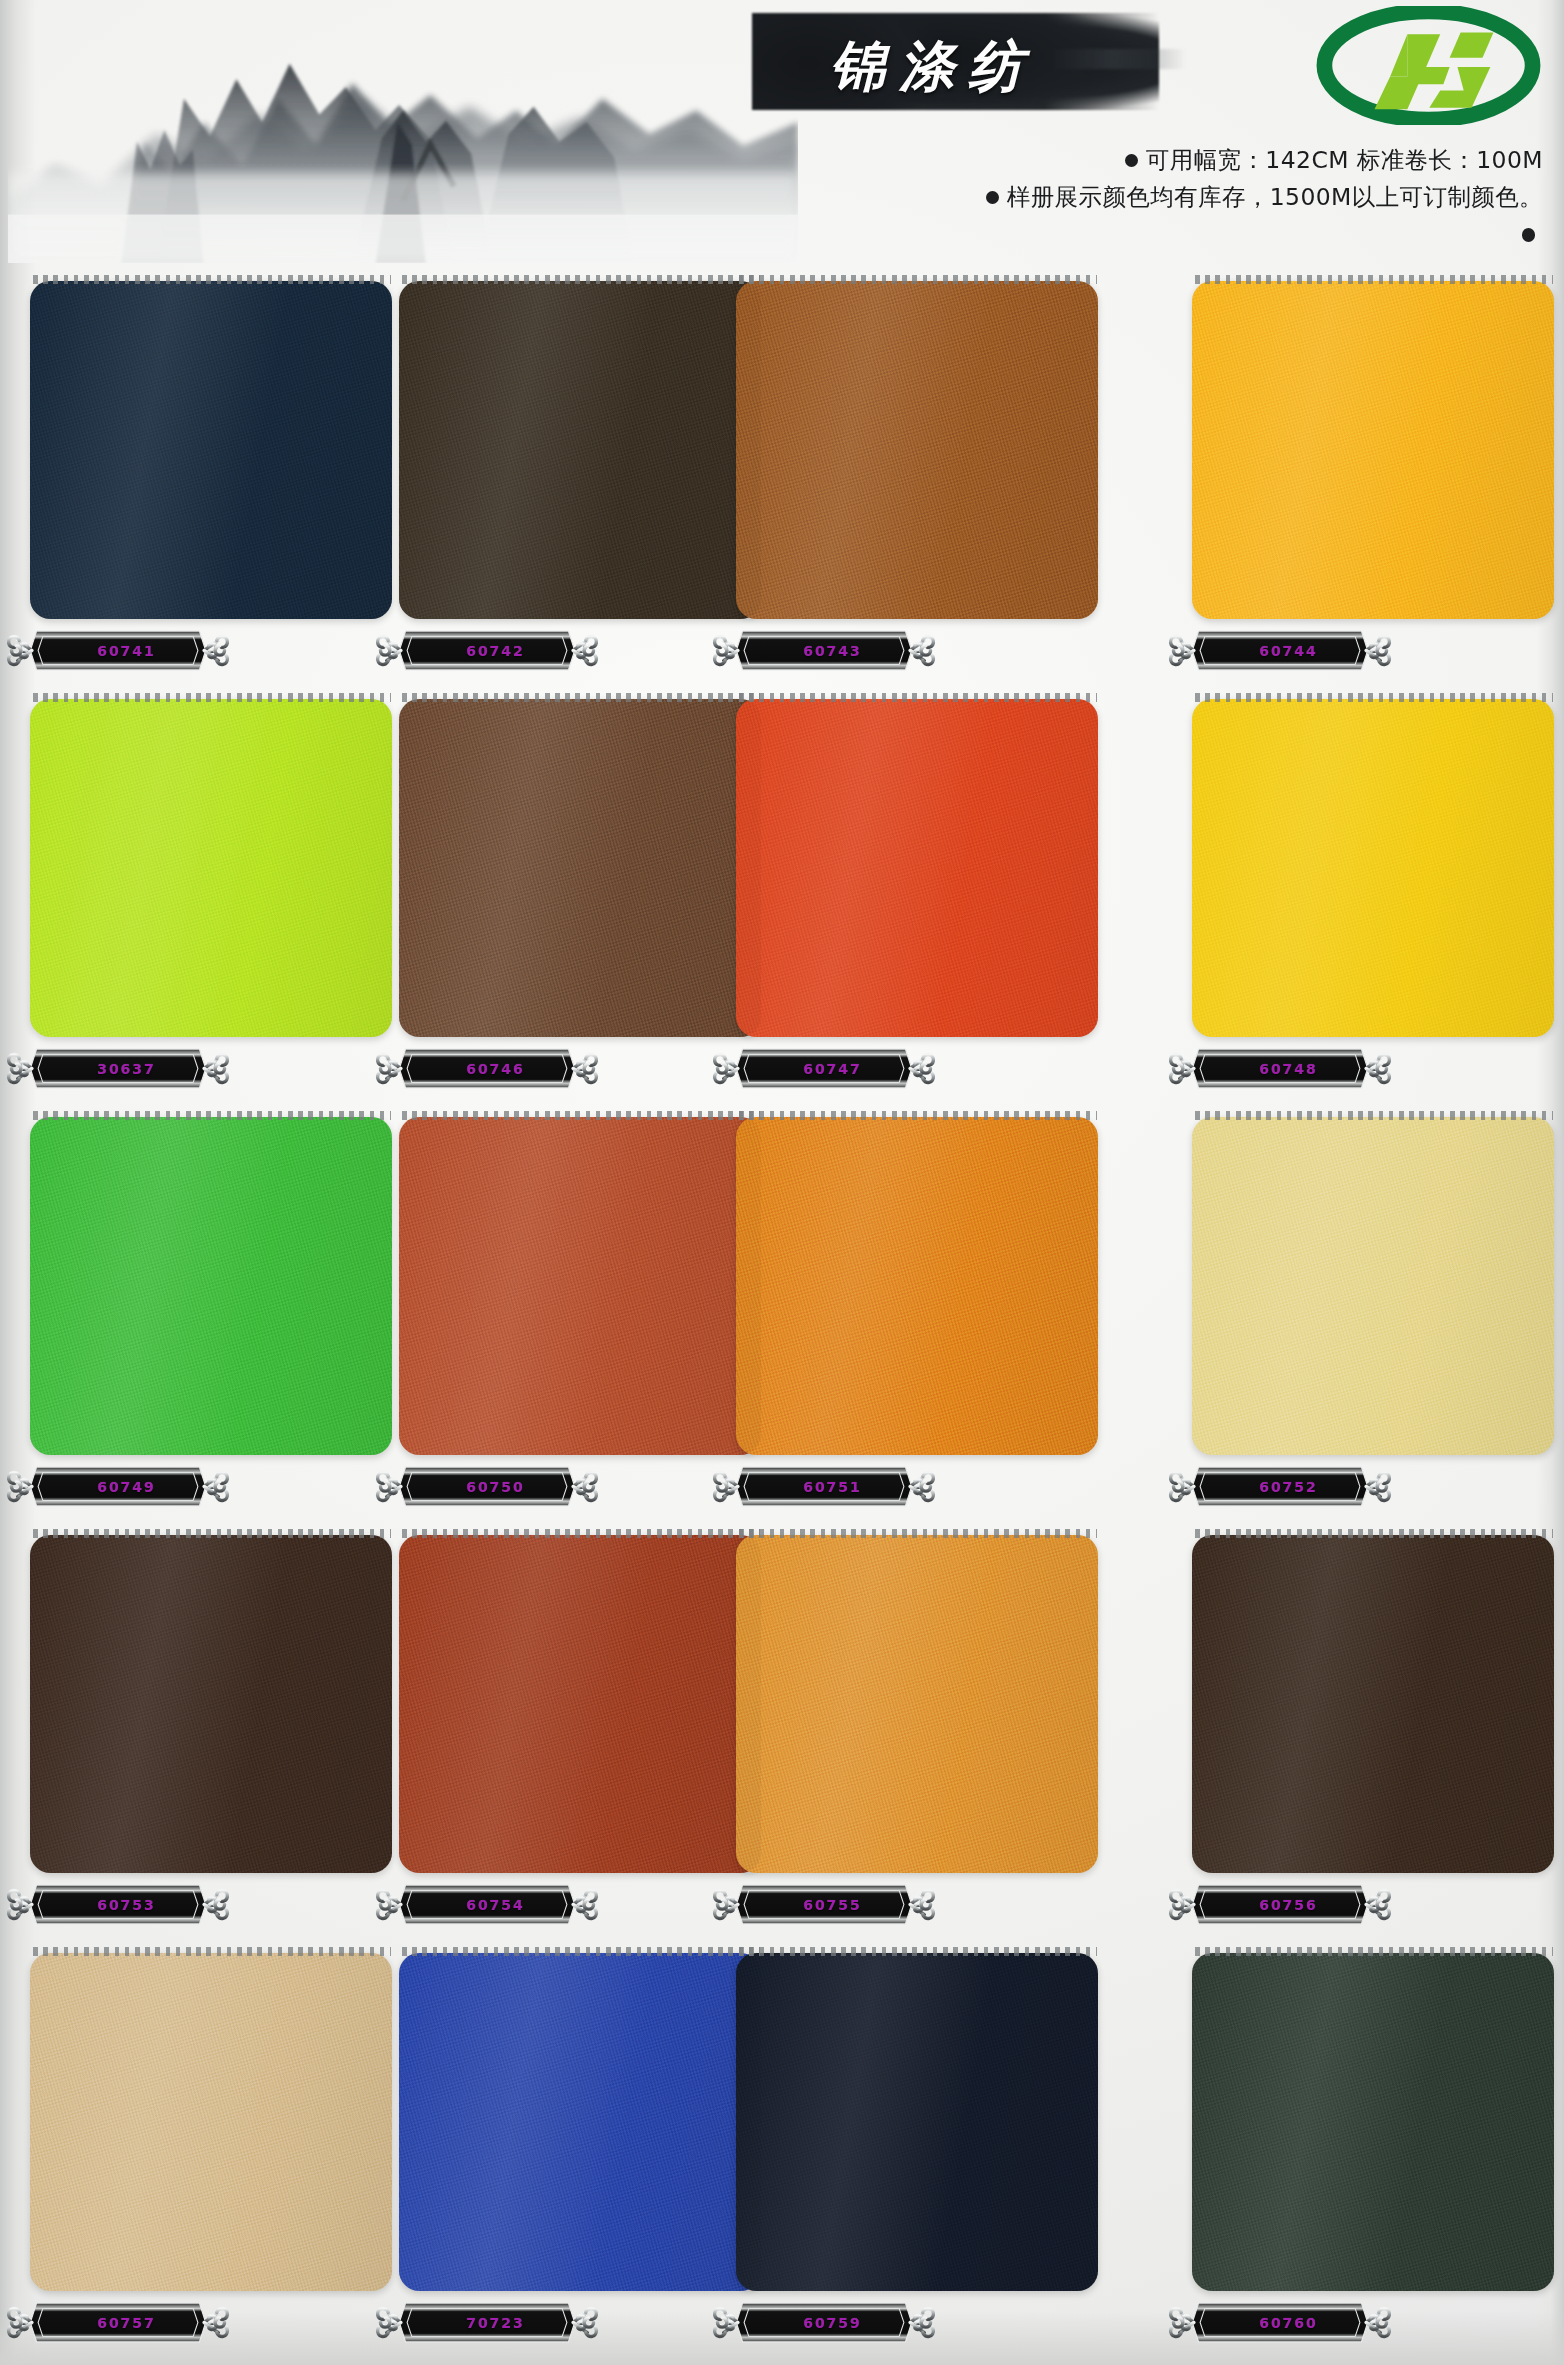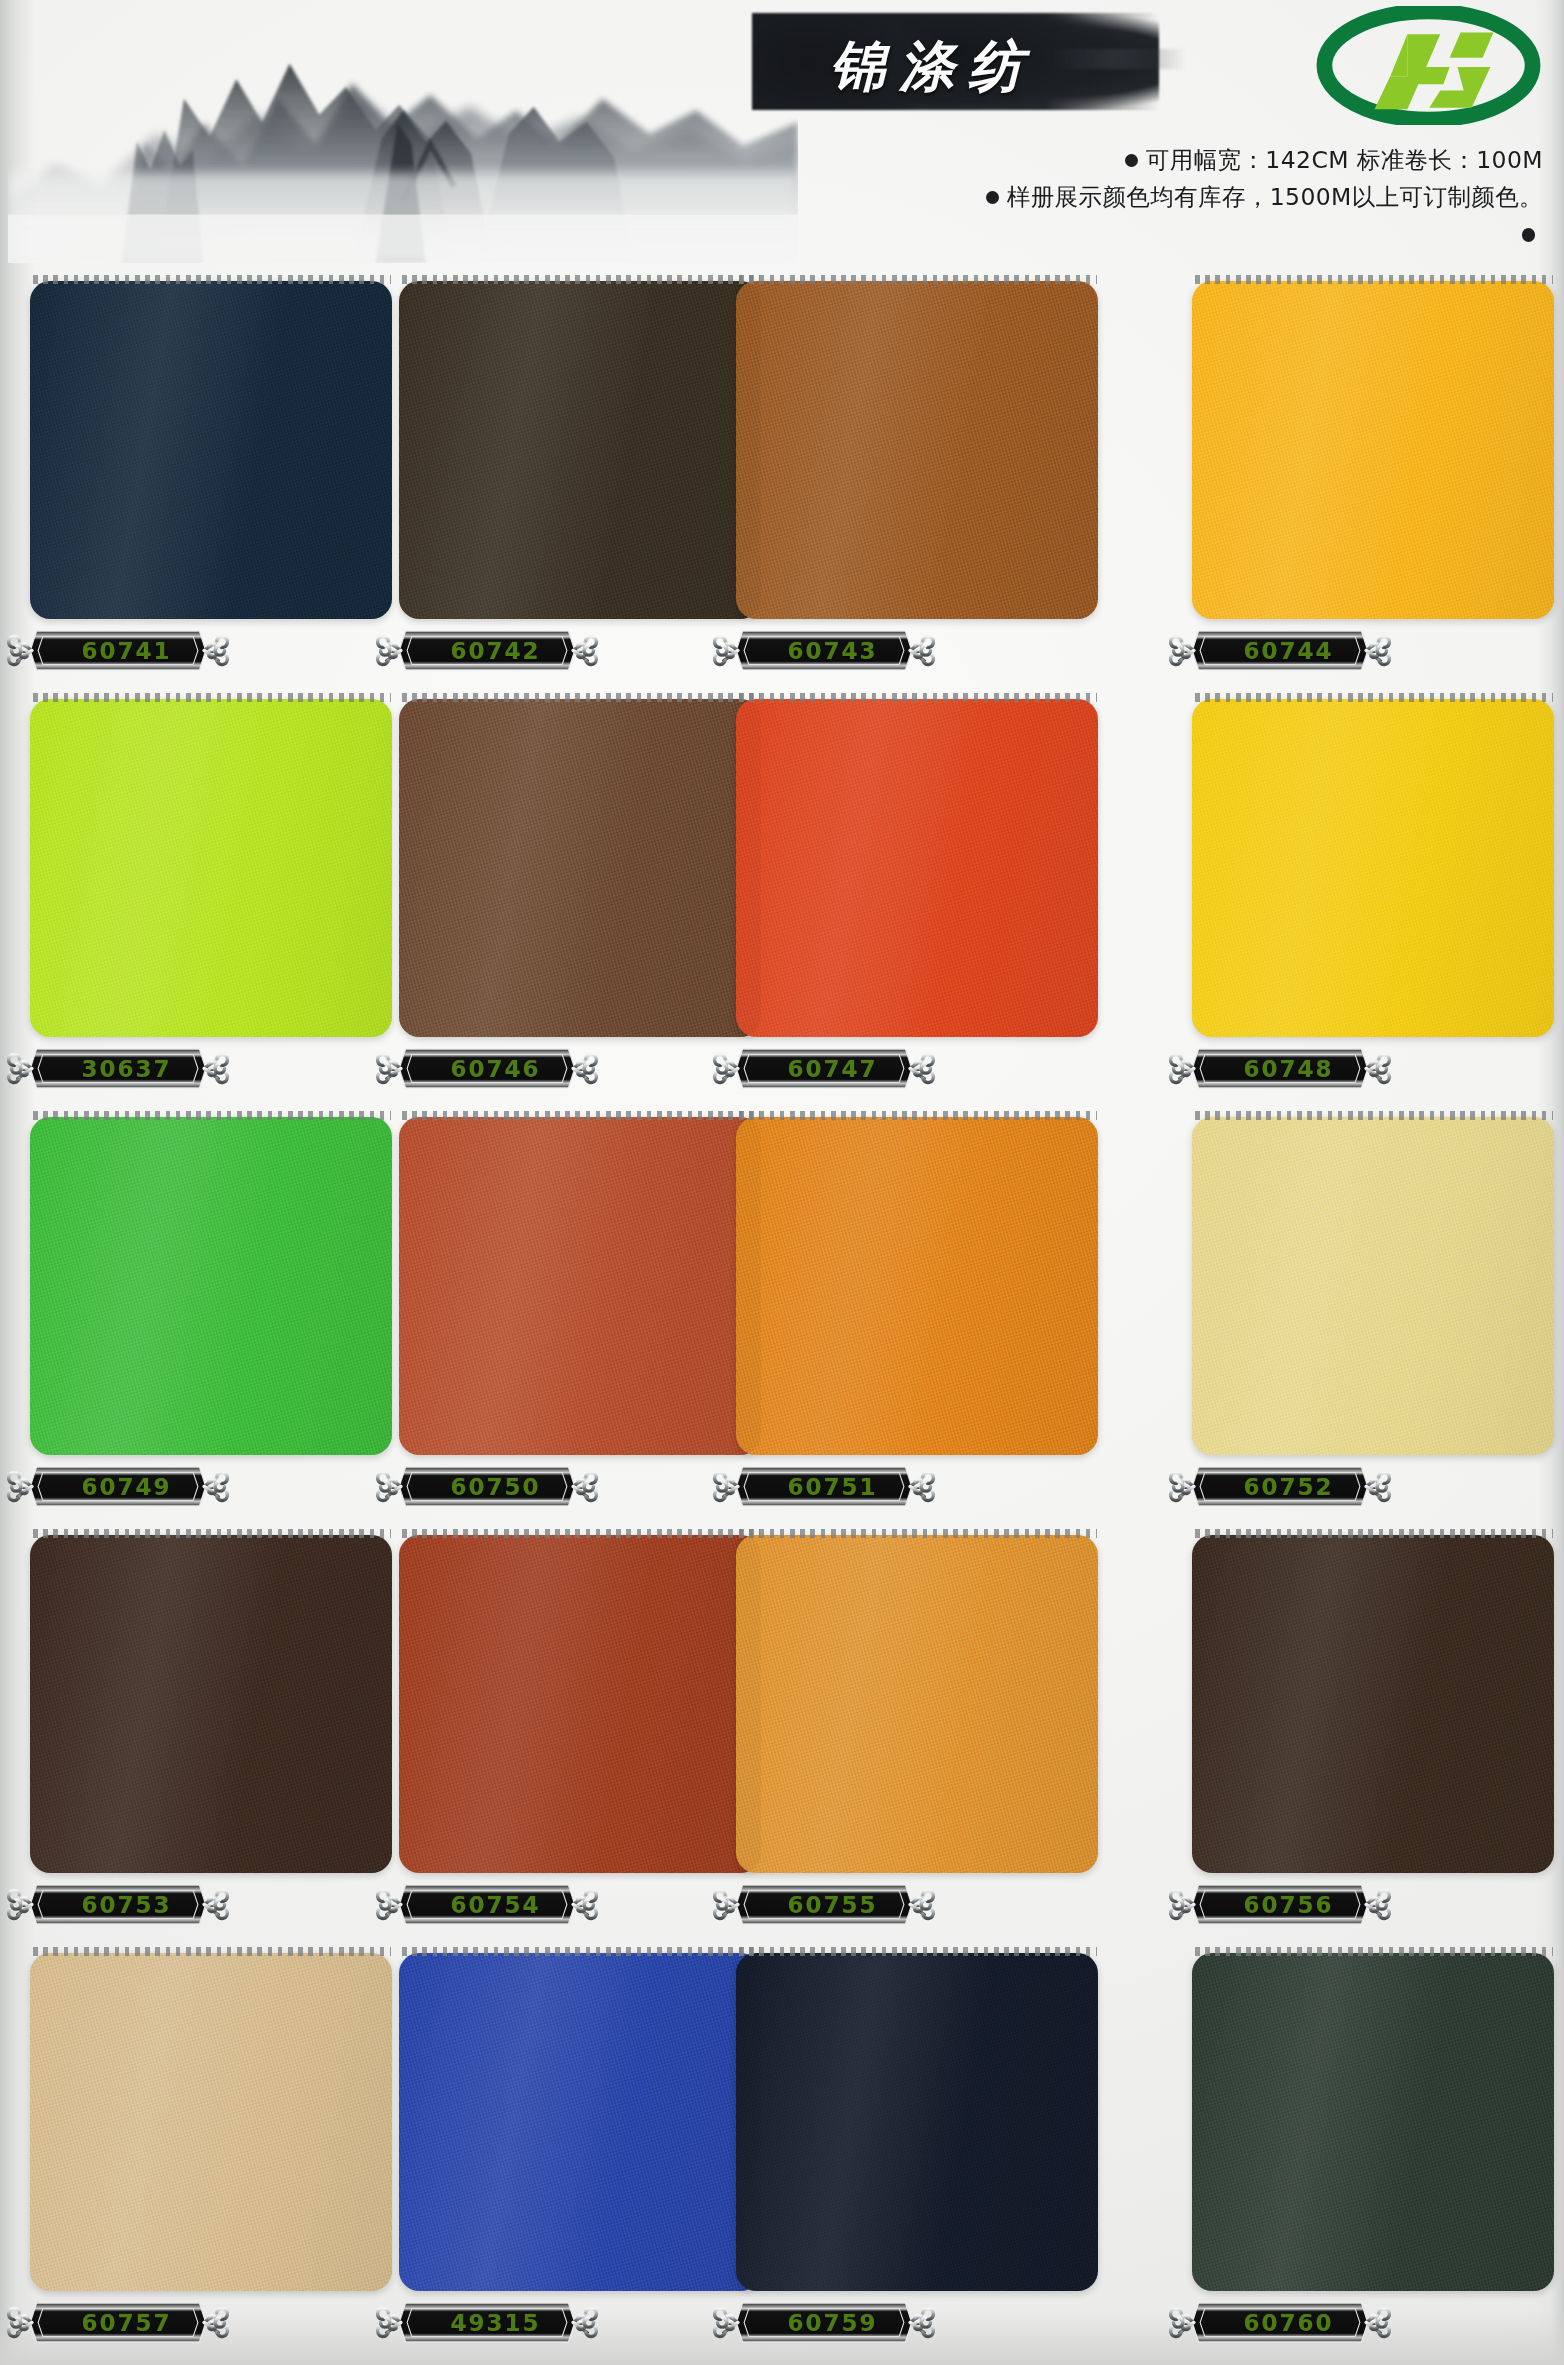--- a/index.html
+++ b/index.html
@@ -160,23 +160,23 @@
   
   .plaque {
     position:absolute; left:50%; transform:translateX(-50%);
     top:353px;
     width:235px; height:45px;
   }
   .plaque svg { position:absolute; inset:0; width:100%; height:100%; }
   .plaque-text {
     position:absolute; inset:0;
     display:flex; align-items:center; justify-content:center;
-    color:#4d7c0f;
+    color:#a21caf;
     font-family:"DejaVu Sans","Liberation Sans",sans-serif;
-    font-size:23px;
+    font-size:14px;
     font-weight:700;
     letter-spacing:2px;
     text-shadow:0 0.8px 1.6px rgba(0,0,0,.9), 0 0 0.8px rgba(255,255,255,.4);
     z-index:4;
     padding-left:17px;
   }
 </style>
 </head>
 <body>
 
@@ -1170,21 +1170,21 @@
      <g fill="none" stroke="url(#og)" stroke-width="4.4" stroke-linecap="round" transform="translate(300,0) scale(-1,1)">
        <path d="M40,29 L22,16"></path>
        <path d="M40,29 L22,42"></path>
        <path d="M24,16 a7,7 0 1 0 -6,9"></path>
        <path d="M24,42 a7,7 0 1 1 -6,-9"></path>
        <path d="M34,22 a5,5 0 1 0 -1,7"></path>
        <path d="M34,36 a5,5 0 1 1 -1,-7"></path>
        <path d="M14,29 a6,6 0 1 0 6,-6"></path>
      </g>
    </svg>
-          <div class="plaque-text">49315</div>
+          <div class="plaque-text">70723</div>
         </div>
         </div>
         <div class="cell c2">
         <div class="swatch-wrap">
           <div class="swatch" style="background: rgb(20, 27, 41);"></div>
           <div class="serrate"></div>
         </div>
         <div class="plaque">
 
    <svg viewBox="0 0 300 58" preserveAspectRatio="none">

